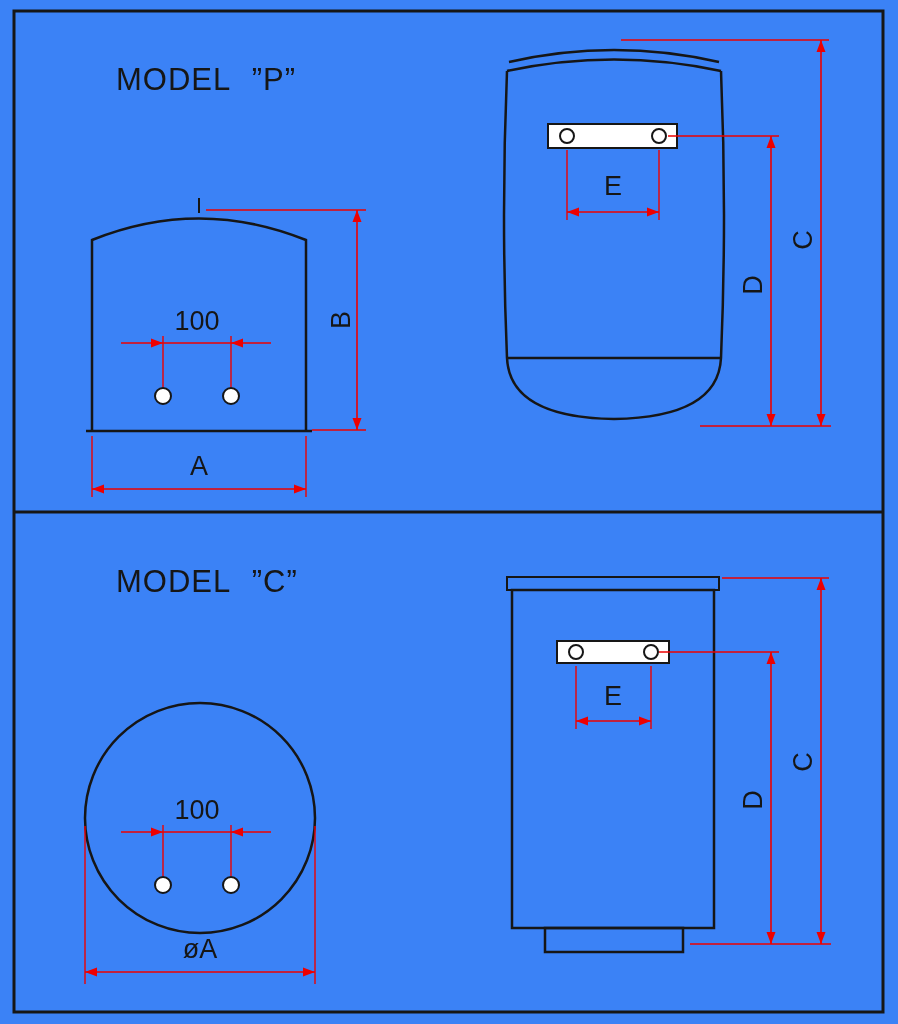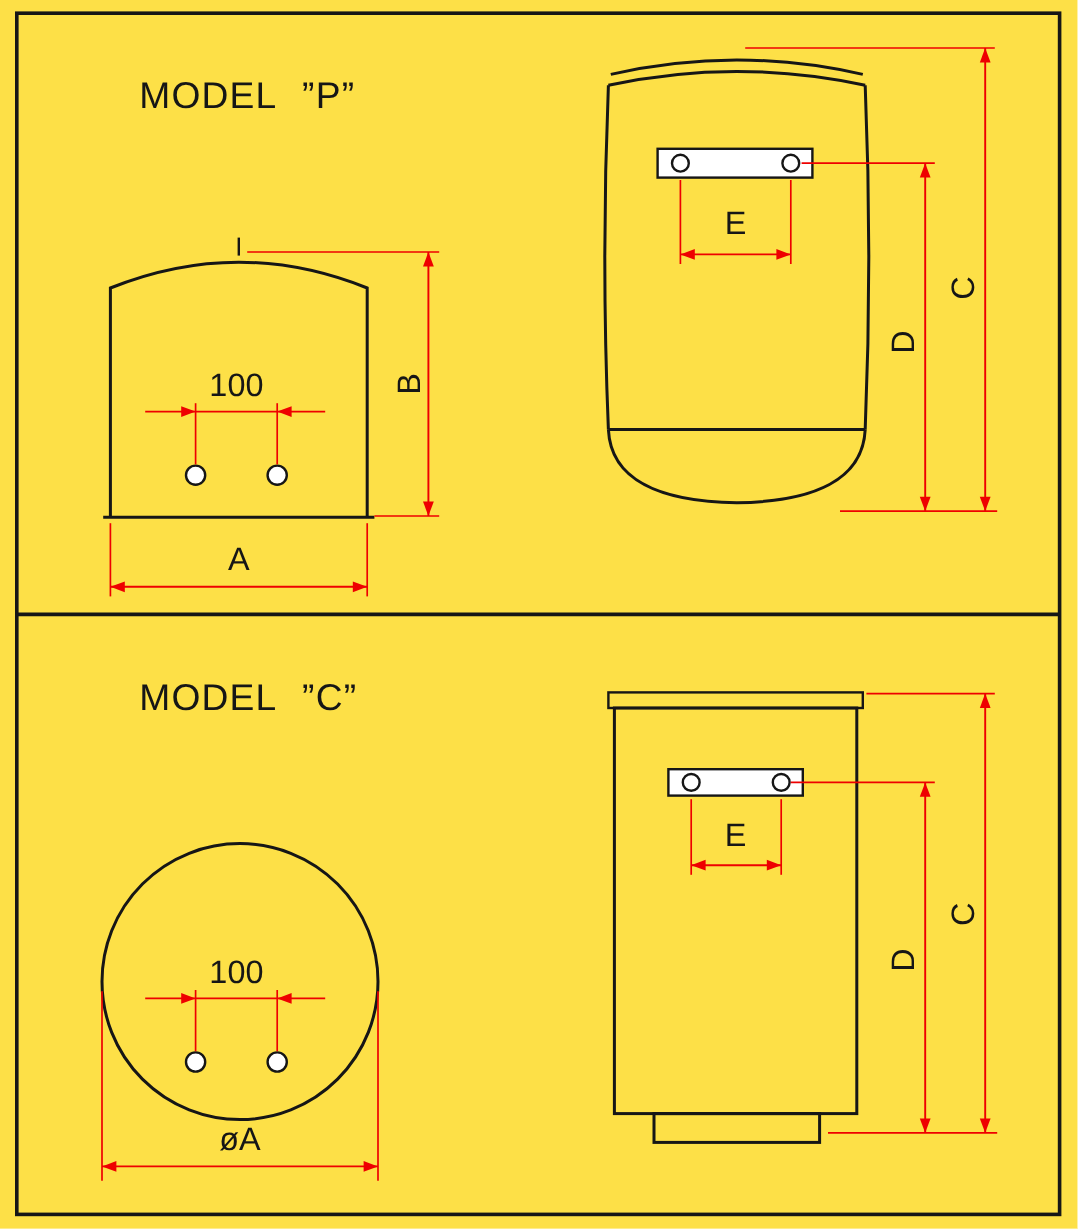--- a/index.html
+++ b/index.html
@@ -1,17 +1,17 @@
 <!DOCTYPE html>
 <html><head>
 <meta charset="utf-8">
 <style>
   html,body { margin:0; padding:0; background:#ffffff; }
   .canvas {
-    width:898px; height:1024px; position:relative; background:#fde047;
+    width:898px; height:1024px; position:relative; background:#3b82f6;
     font-family:"Liberation Sans", sans-serif;
   }
   svg { display:block; }
   text { fill:#161616; }
   .title-text { font-size:31px; letter-spacing:1px; word-spacing:12px; }
   .dim-text  { font-size:27px; }
   .outline   { stroke:#161616; fill:none; }
   .outline-filled { stroke:#161616; fill:#ffffff; }
   .dim-line  { stroke:#ee0000; fill:none; }
   .arrow     { fill:#ee0000; stroke:none; }

